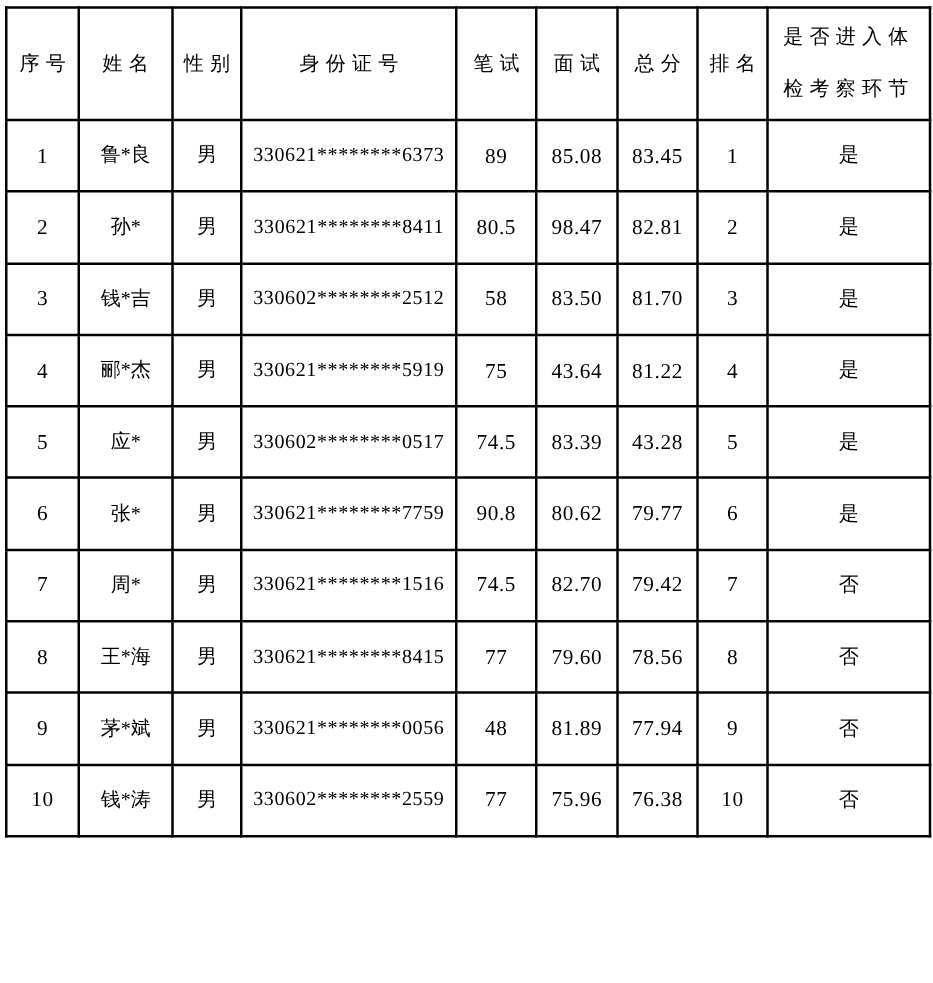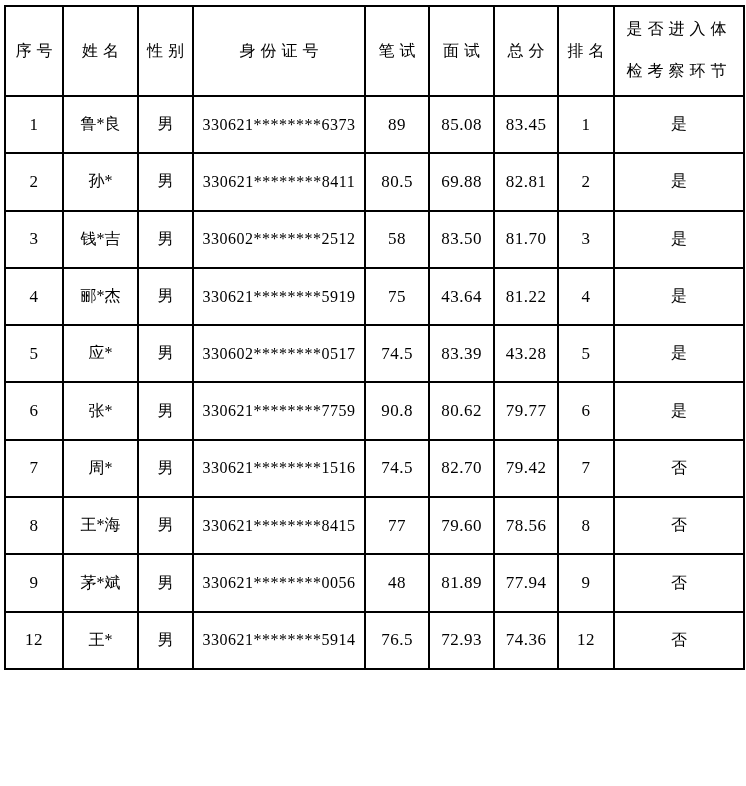--- a/index.html
+++ b/index.html
@@ -33,21 +33,20 @@
     overflow: hidden;
     background: #ffffff;
     font-weight: normal;
   }
   thead tr { height: 90px; }
   tbody tr { height: 57.3px; }
   th {
     font-size: 16px;
     letter-spacing: 5px;
     text-indent: 5px; 
-    font-family: Liberation Mono, monospace;
   }
   td {
     font-size: 16px;
     letter-spacing: 0;
   }
   td.num { font-size: 17px; letter-spacing: 0.5px; }
   td.idnum { font-size: 16px; letter-spacing: 0.5px; }
   .hdr-wrap {
     width: 108px;
     margin: 0 auto;
@@ -99,21 +98,21 @@
           <td class="num">83.45</td>
           <td class="num">1</td>
           <td>是</td>
         </tr>
         <tr>
           <td class="num">2</td>
           <td>孙*</td>
           <td>男</td>
           <td class="idnum">330621********8411</td>
           <td class="num">80.5</td>
-          <td class="num">69.88</td>
+          <td class="num">98.47</td>
           <td class="num">82.81</td>
           <td class="num">2</td>
           <td>是</td>
         </tr>
         <tr>
           <td class="num">3</td>
           <td>钱*吉</td>
           <td>男</td>
           <td class="idnum">330602********2512</td>
           <td class="num">58</td>
@@ -182,25 +181,25 @@
           <td>茅*斌</td>
           <td>男</td>
           <td class="idnum">330621********0056</td>
           <td class="num">48</td>
           <td class="num">81.89</td>
           <td class="num">77.94</td>
           <td class="num">9</td>
           <td>否</td>
         </tr>
         <tr>
-          <td class="num">12</td>
-          <td>王*</td>
-          <td>男</td>
-          <td class="idnum">330621********5914</td>
-          <td class="num">76.5</td>
-          <td class="num">72.93</td>
-          <td class="num">74.36</td>
-          <td class="num">12</td>
+          <td class="num">10</td>
+          <td>钱*涛</td>
+          <td>男</td>
+          <td class="idnum">330602********2559</td>
+          <td class="num">77</td>
+          <td class="num">75.96</td>
+          <td class="num">76.38</td>
+          <td class="num">10</td>
           <td>否</td>
         </tr>
       </tbody>
   </table>
 </div>
 
 </body></html>

